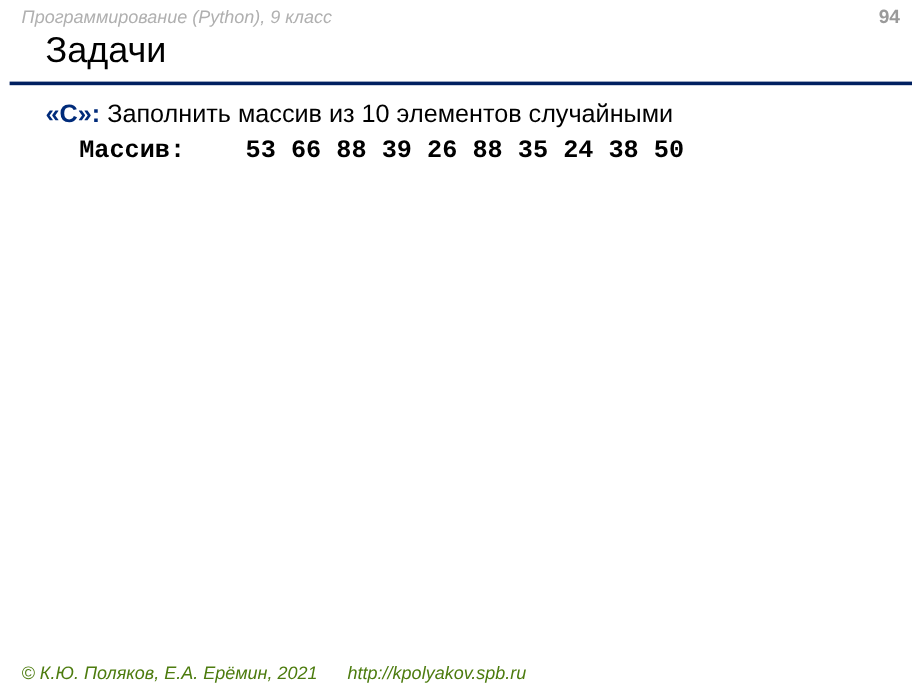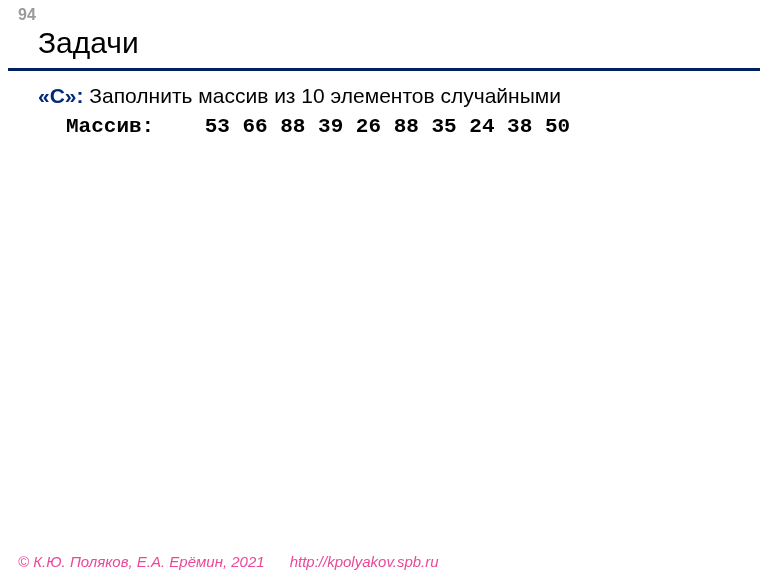--- a/index.html
+++ b/index.html
@@ -57,29 +57,30 @@
     padding-left: 28px;
     margin-top: 4px;
     line-height: 1.3;
   }
   .red { color: #c00000; }
   .footer {
     position: absolute;
     bottom: 6px;
     left: 18px;
     right: 18px;
-    color: #ec4899;
+    color: #4d7c0f;
     font-style: italic;
     font-size: 15px;
   }
 </style>
 </head>
 <body>
 
 <div class="header-bar">
+  <span>Программирование (Python), 9 класс</span>
   <span class="page-num">94</span>
 </div>
 
 <div class="title">Задачи</div>
 
 <div class="content">
   <div>
     <span class="task-label">«C»:</span><span> Заполнить массив из 10 элементов случайными</span>
   </div>
 

